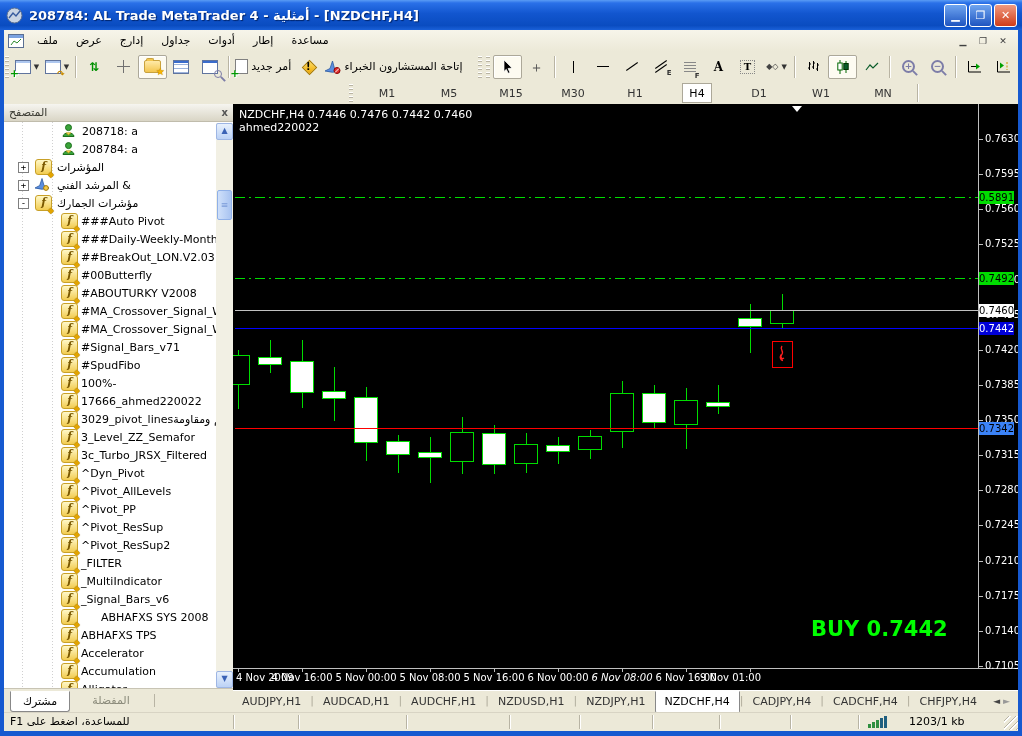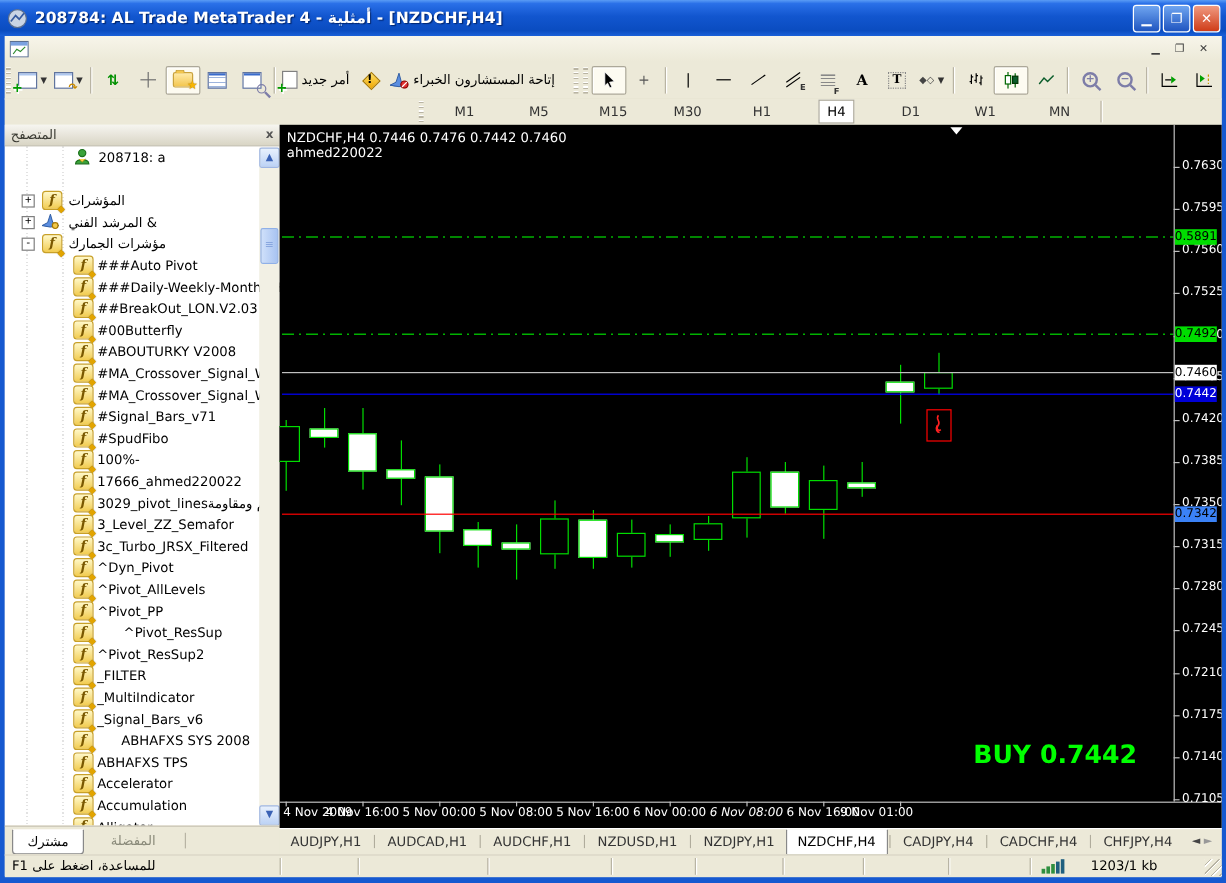--- a/index.html
+++ b/index.html
@@ -146,20 +146,29 @@
 <div class="abs" id="frame-b"></div>
 
 <div class="abs" id="menubar">
   <span class="ic" style="margin:0 4px">
     <svg width="16" height="14" viewBox="0 0 16 14">
         <rect x="0.5" y="0.5" width="15" height="13" fill="#fff" stroke="#5a6f92"></rect>
         <rect x="1" y="1" width="14" height="3" fill="#7ba2e0"></rect>
         <path d="M3 11 L6 7 L9 9 L13 5" stroke="#2c8a2c" fill="none"></path>
       </svg>
   </span>
+  <span id="menu-items" style="display:flex">
+      <span class="menu-item">ملف</span>
+      <span class="menu-item">عرض</span>
+      <span class="menu-item">إدارج</span>
+      <span class="menu-item">جداول</span>
+      <span class="menu-item">أدوات</span>
+      <span class="menu-item">إطار</span>
+      <span class="menu-item">مساعدة</span>
+    </span>
   <span style="margin-left:auto;display:flex;margin-right:4px">
     <span class="mdi-btn">▁</span>
     <span class="mdi-btn">❐</span>
     <span class="mdi-btn">✕</span>
   </span>
 </div>
 
 <div class="abs" id="toolbar1">
     <span class="grip"></span>
     <span class="tbtn">
@@ -305,20 +314,28 @@
   </div>
   <div class="abs" id="nav-tree">
       <div class="trow" style="top: 0px;">
         <span class="ic" style="position: absolute; left: 57px; top: 1px;"><svg width="15" height="15" viewBox="0 0 15 15">
             <circle cx="7.5" cy="4.6" r="3" fill="#3aa33a" stroke="#1c701c"></circle>
             <path d="M2 13.5 C2 8.8 13 8.8 13 13.5 Z" fill="#3aa33a" stroke="#1c701c"></path>
             <path d="M4.8 9.5 L7.5 12 L10.2 9.5" fill="#ffd24d" stroke="#b88a00" stroke-width="0.6"></path>
           </svg></span>
         <span class="txt" style="left: 78px;">208718: a</span>
       </div>
+      <div class="trow" style="top: 18px;">
+        <span class="ic" style="position: absolute; left: 57px; top: 1px;"><svg width="15" height="15" viewBox="0 0 15 15">
+            <circle cx="7.5" cy="4.6" r="3" fill="#3aa33a" stroke="#1c701c"></circle>
+            <path d="M2 13.5 C2 8.8 13 8.8 13 13.5 Z" fill="#3aa33a" stroke="#1c701c"></path>
+            <path d="M4.8 9.5 L7.5 12 L10.2 9.5" fill="#ffd24d" stroke="#b88a00" stroke-width="0.6"></path>
+          </svg></span>
+        <span class="txt" style="left: 78px;">208784: a</span>
+      </div>
       <div class="trow" style="top: 36px;">
         <span class="exp">+</span>
         <span class="fico" style="left: 31px; top: 1px;">f<span class="dmd">◆</span></span>
         <span class="txt" style="left: 53px;">المؤشرات</span>
       </div>
       <div class="trow" style="top: 54px;">
         <span class="exp">+</span>
         <span class="ic" style="position: absolute; left: 30px; top: 1px;"><svg width="16" height="14" viewBox="0 0 16 14">
             <path d="M1 11 Q8 13.5 15 11 L10 8.5 L8 1.5 L5.7 8.5 Z" fill="#5b8ee0" stroke="#2d5aa0" stroke-width="0.8"></path>
             <circle cx="12" cy="11" r="2.4" fill="#f2c94c" stroke="#a87900"></circle>
@@ -393,21 +410,21 @@
       <div class="trow" style="top: 360px;">
         <span class="fico" style="left: 57px; top: 1px;">f<span class="dmd">◆</span></span>
         <span class="txt" style="left: 77px;">^Pivot_AllLevels</span>
       </div>
       <div class="trow" style="top: 378px;">
         <span class="fico" style="left: 57px; top: 1px;">f<span class="dmd">◆</span></span>
         <span class="txt" style="left: 77px;">^Pivot_PP</span>
       </div>
       <div class="trow" style="top: 396px;">
         <span class="fico" style="left: 57px; top: 1px;">f<span class="dmd">◆</span></span>
-        <span class="txt" style="left: 77px; margin-left: 22px;">^Pivot_ResSup</span>
+        <span class="txt" style="left: 77px;">^Pivot_ResSup</span>
       </div>
       <div class="trow" style="top: 414px;">
         <span class="fico" style="left: 57px; top: 1px;">f<span class="dmd">◆</span></span>
         <span class="txt" style="left: 77px;">^Pivot_ResSup2</span>
       </div>
       <div class="trow" style="top: 432px;">
         <span class="fico" style="left: 57px; top: 1px;">f<span class="dmd">◆</span></span>
         <span class="txt" style="left: 77px;">_FILTER</span>
       </div>
       <div class="trow" style="top: 450px;">

